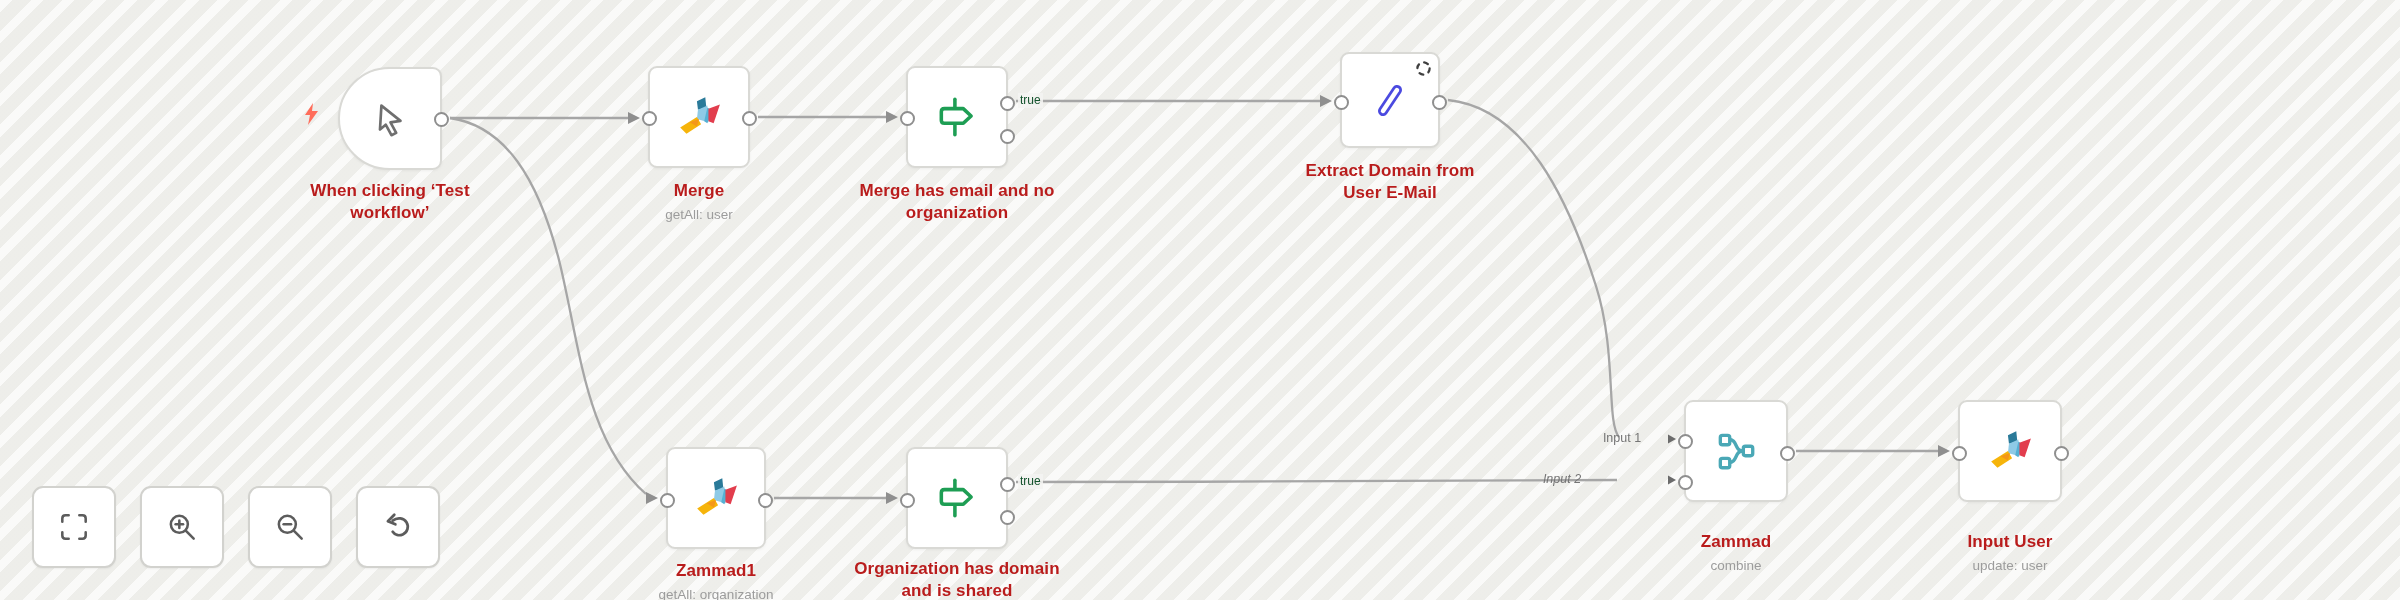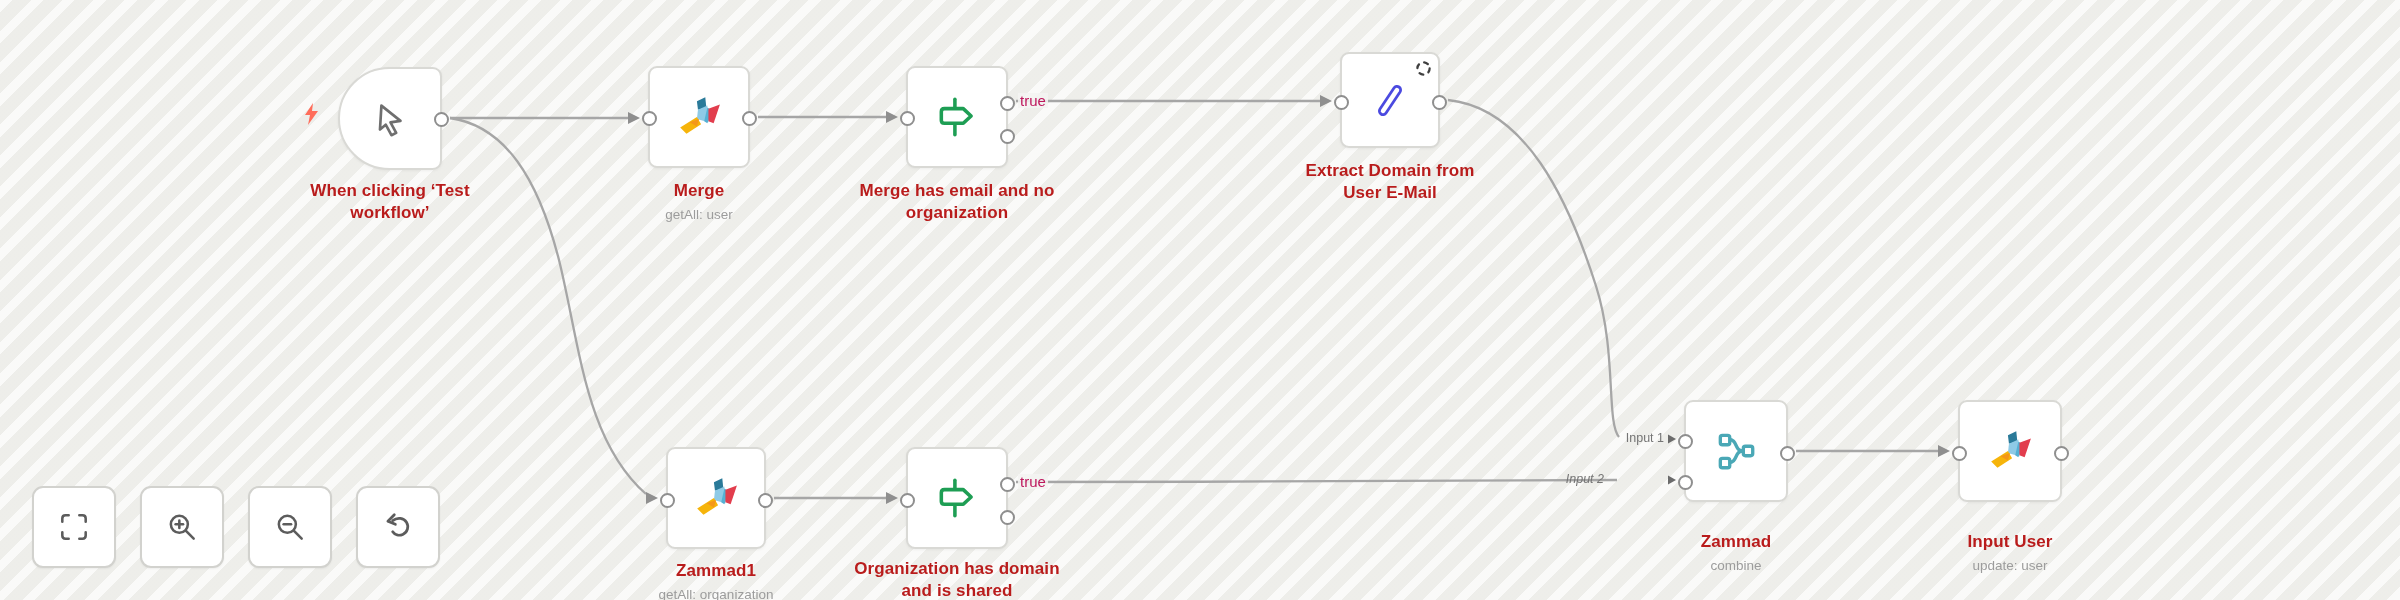--- a/index.html
+++ b/index.html
@@ -24,26 +24,26 @@
     position:absolute;width:15px;height:15px;border-radius:50%;
     background:#fff;border:2px solid #8f8f8f;box-sizing:border-box;z-index:3;
   }
   .nlabel{
     position:absolute;z-index:2;transform:translateX(-50%);
     text-align:center;
   }
   .ntitle{font-size:17px;font-weight:700;color:#b91c1c;line-height:22px;letter-spacing:0.1px;}
   .nsub{font-size:13.5px;font-weight:400;color:#9c9c9c;line-height:17px;margin-top:4px;}
   .edge-label{
-    position:absolute;z-index:2;font-size:15px;color:#be185d;line-height:15px;
+    position:absolute;z-index:2;font-size:12px;color:#14532d;line-height:15px;
     background:rgba(244,244,241,0.88);padding:0 2px;
   }
   .input-label{
     position:absolute;z-index:2;font-size:12.5px;color:#757575;line-height:15px;
-    text-align:right;
+    text-align:center;
   }
   .bolt{position:absolute;z-index:2;width:20px;height:24px;}
   .spinner{position:absolute;right:6px;top:6px;width:17px;height:17px;}
   #controls{position:absolute;left:32px;top:486px;z-index:5;display:flex;gap:24px;}
   .ctl-btn{
     width:84px;height:82px;background:#fff;border:2px solid #d2d2ce;border-radius:11px;
     display:flex;align-items:center;justify-content:center;box-sizing:border-box;
     box-shadow:0 1px 2px rgba(0,0,0,0.05);padding:0;cursor:pointer;
   }
   .ctl-btn svg{width:34px;height:34px;}

